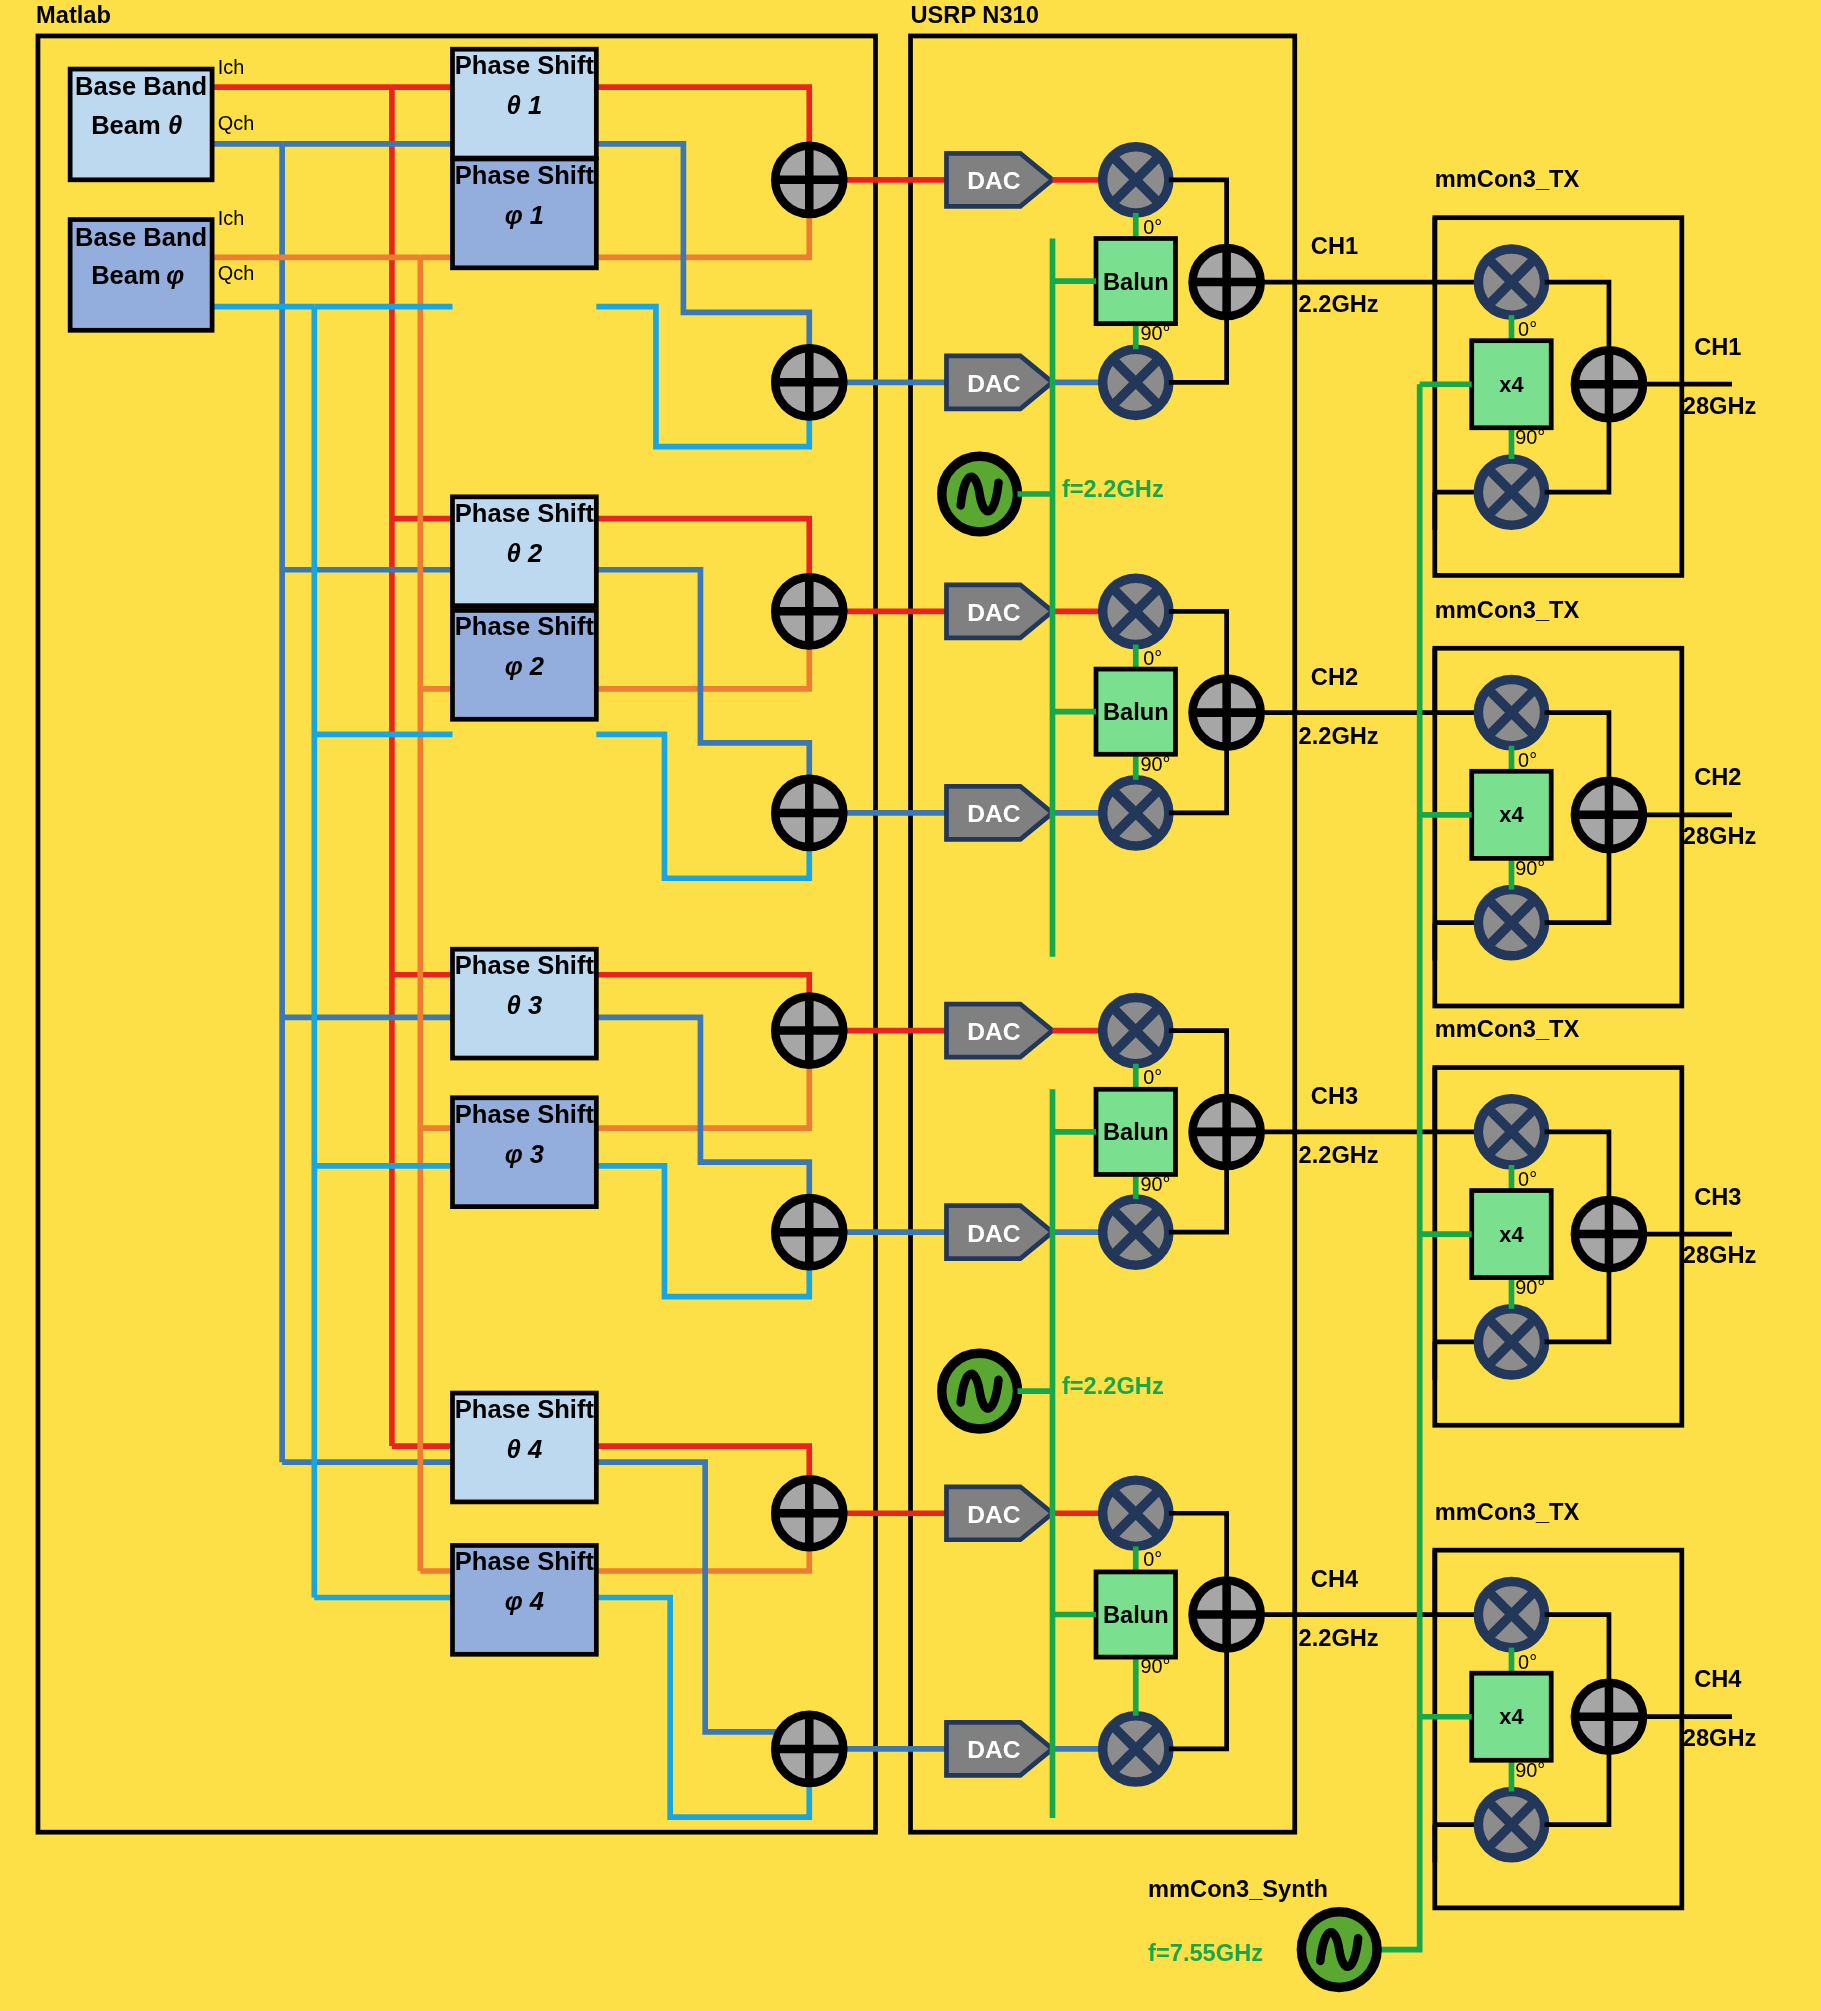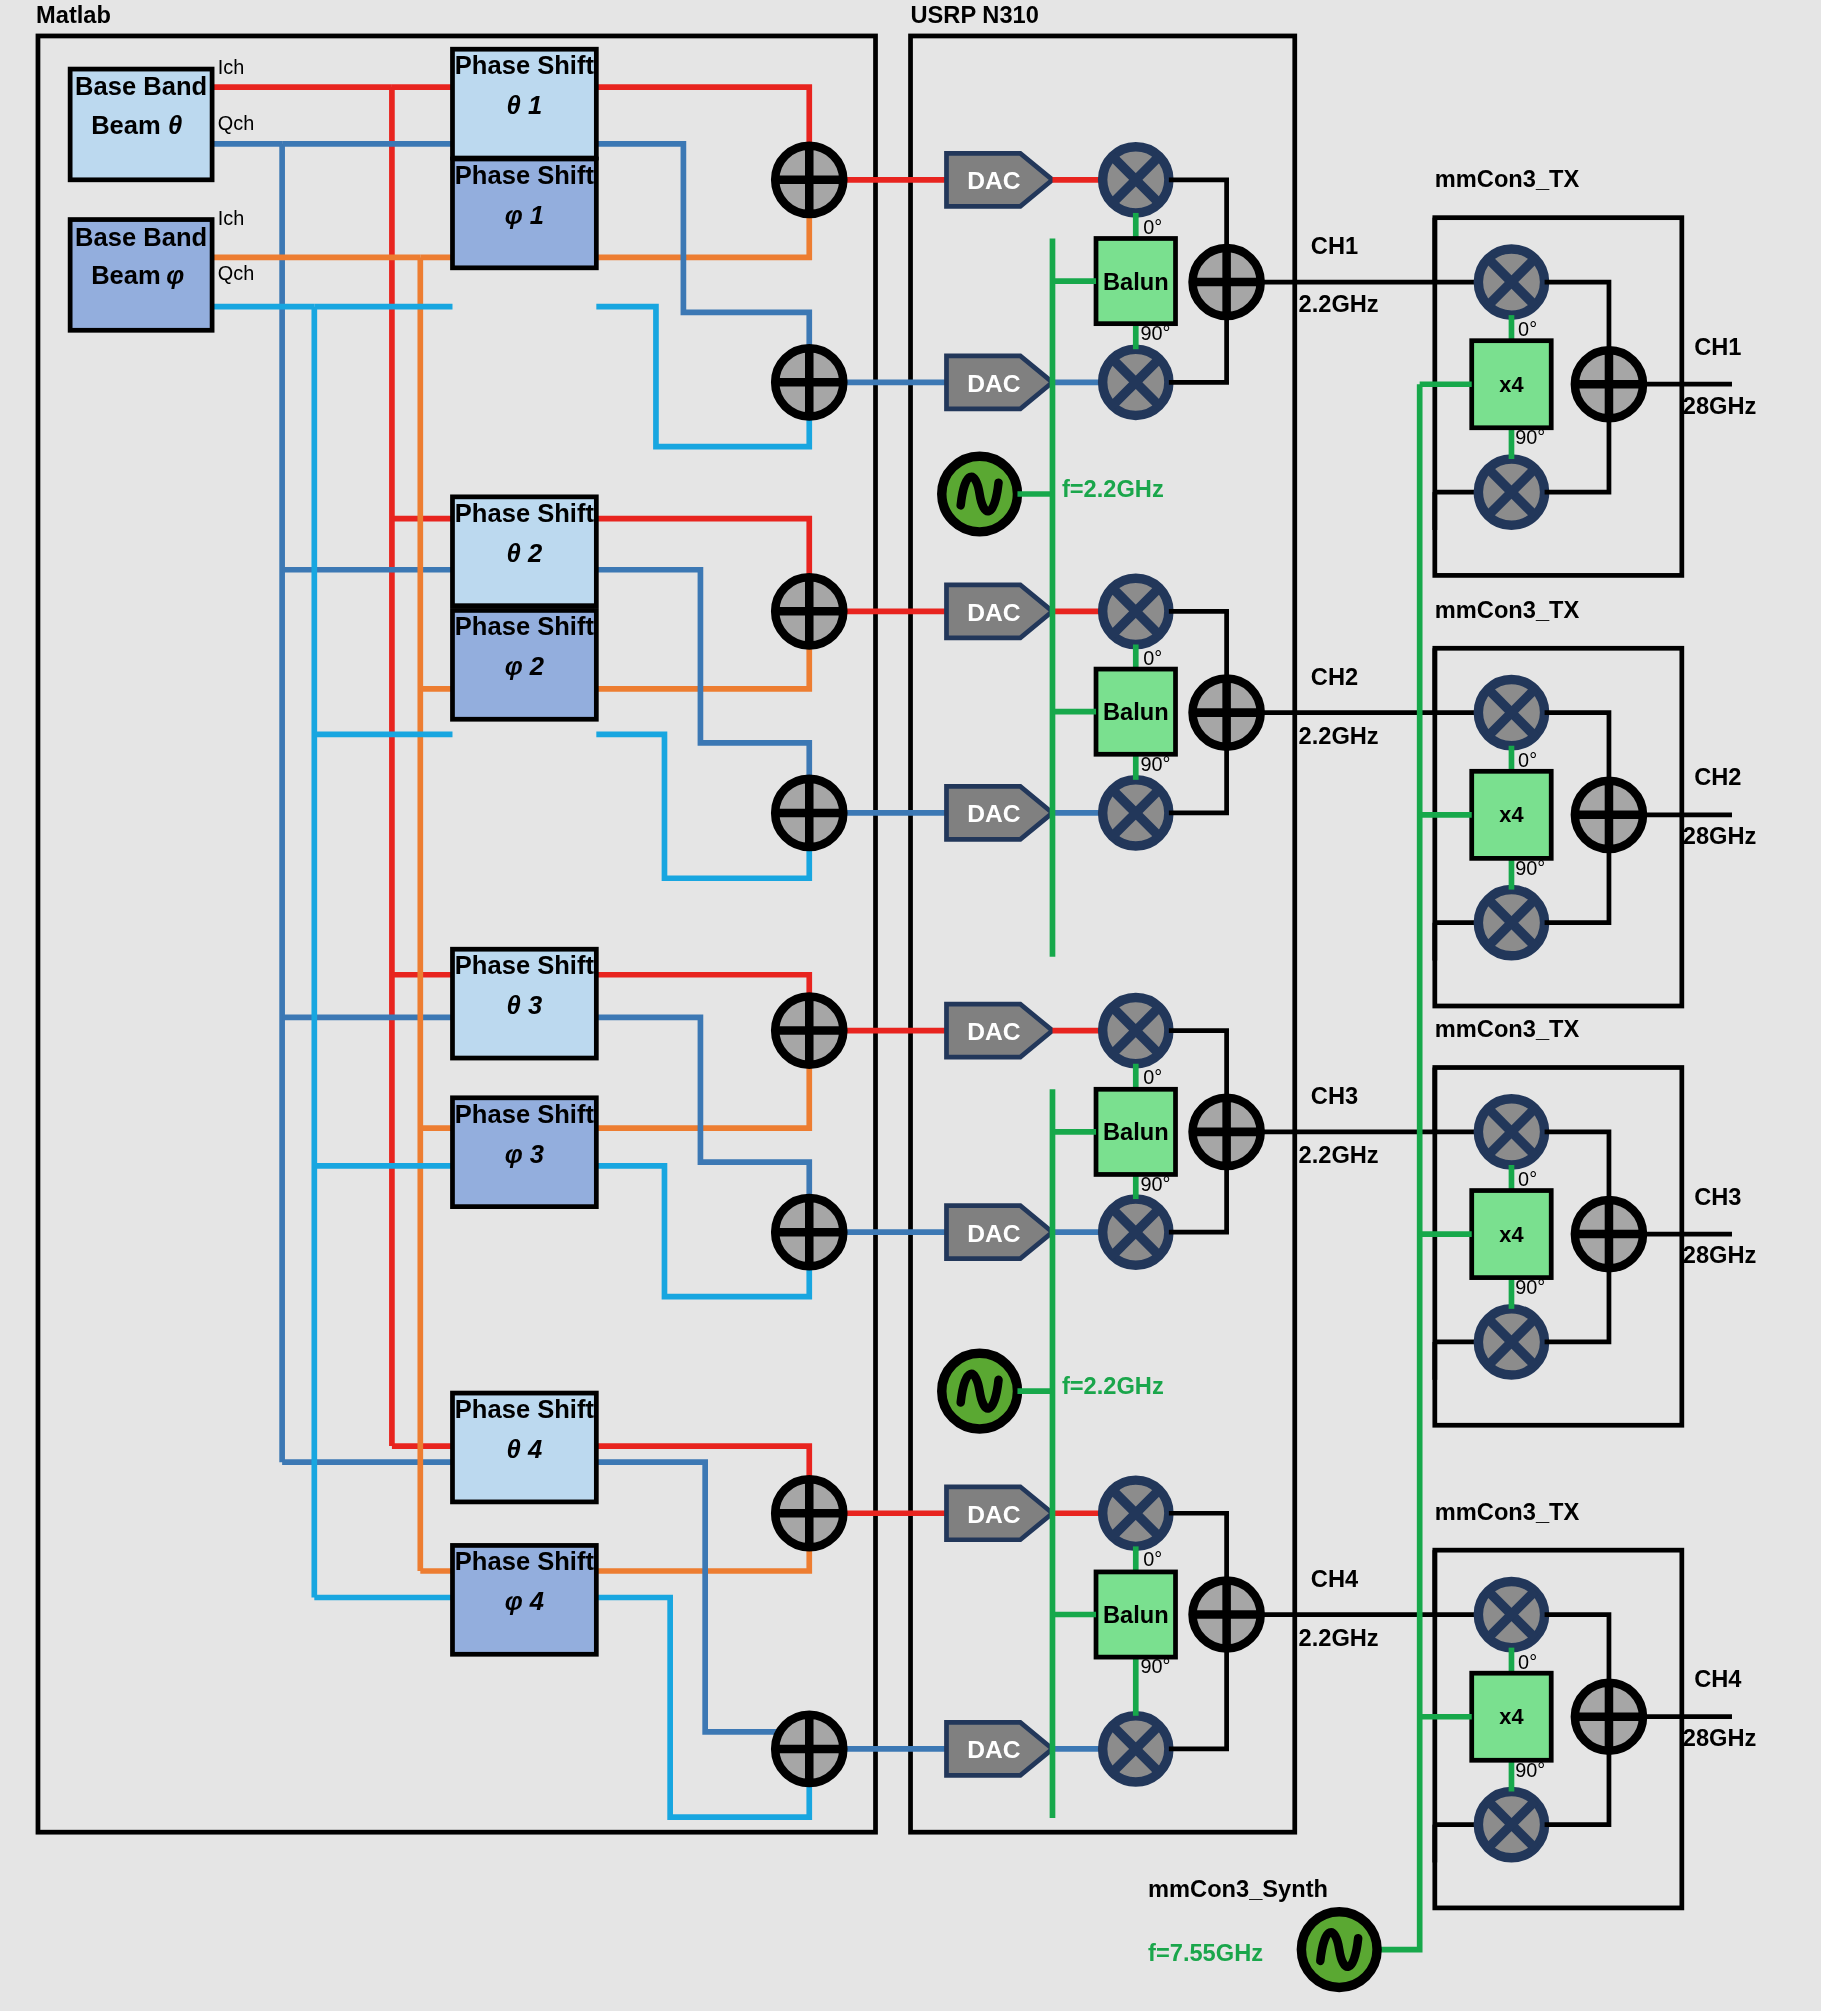--- a/index.html
+++ b/index.html
@@ -1,17 +1,17 @@
 <!DOCTYPE html>
 <html style="font-size:15px"><head>
 <meta charset="utf-8">
 <style>
   html,body{margin:0;padding:0;background:#ffffff;}
   body{font-family:"Liberation Sans",sans-serif;}
-  #stage{position:relative;width:1822px;height:2012px;background:#e5e5e5;overflow:hidden;}
+  #stage{position:relative;width:1822px;height:2012px;background:#fde047;overflow:hidden;}
   svg{position:absolute;top:0;left:0;}
   text{font-family:"Liberation Sans",sans-serif;}
   .ttl{font-size:25px;font-weight:bold;fill:#000;}
   .blk{font-size:27px;font-weight:bold;fill:#000;}
   .blkit{font-size:27px;font-weight:bold;fill:#000;font-style:italic;}
   .iq{font-size:21px;fill:#000;}
   .dac{font-size:26px;font-weight:bold;fill:#ffffff;}
   .bal{font-size:25px;font-weight:bold;fill:#000;}
   .x4{font-size:23px;font-weight:bold;fill:#000;}
   .deg{font-size:21px;fill:#000;}

